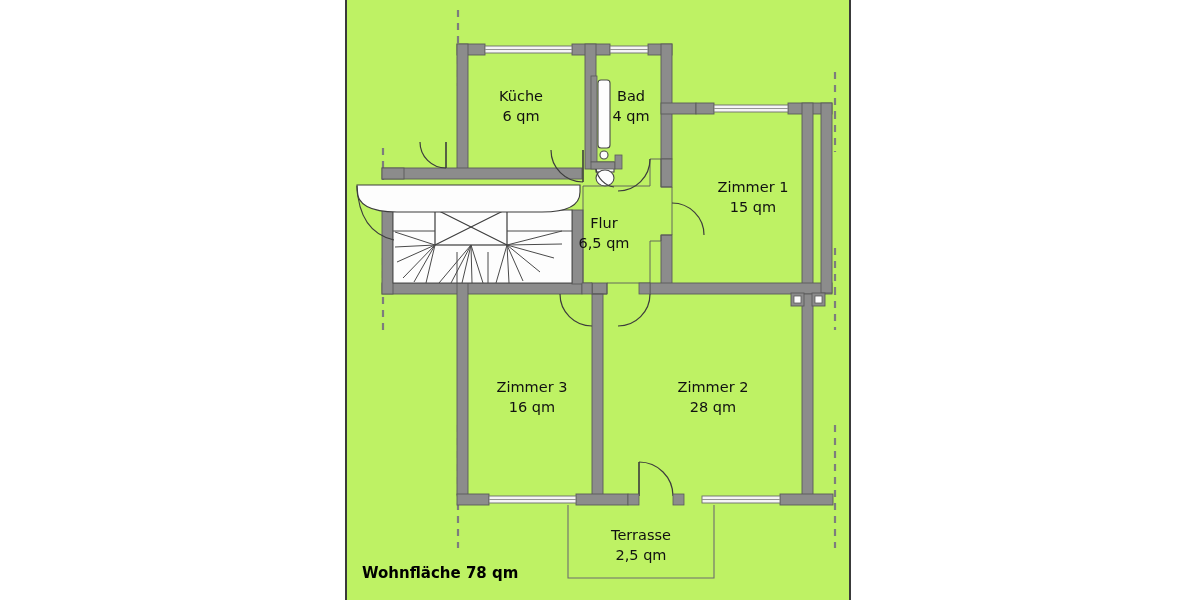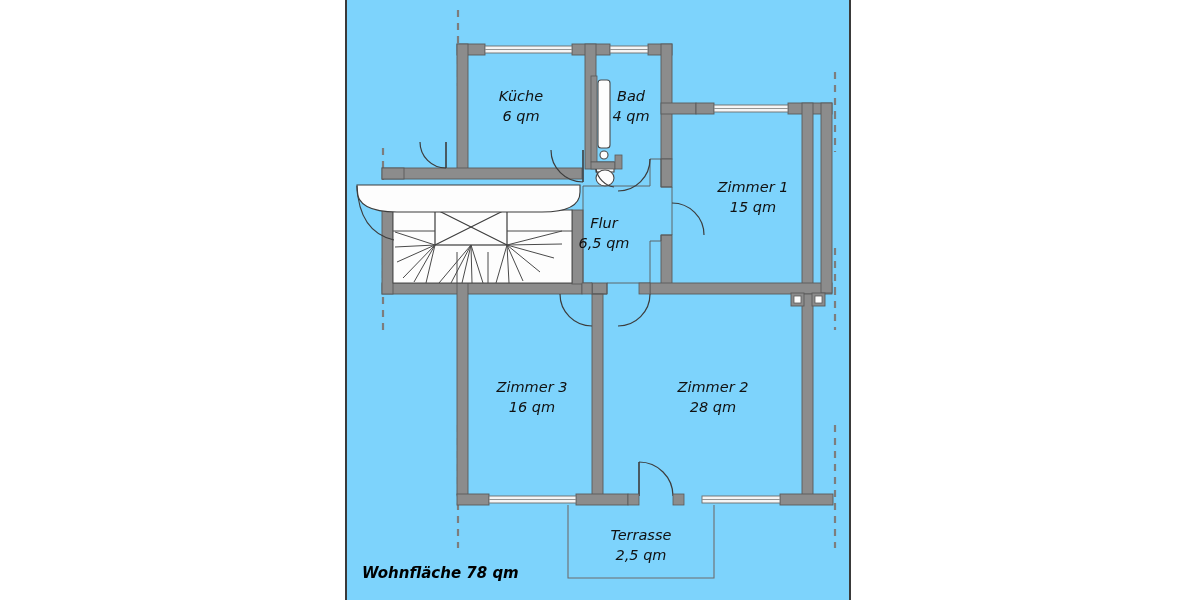--- a/index.html
+++ b/index.html
@@ -29,25 +29,24 @@
   }
   #gutter-left  { left: 0;   width: 345px; }
   #gutter-right { left: 851px; width: 349px; }
 
   #sheet {
     position: absolute;
     left: 345px;
     top: 0;
     width: 506px;
     height: 600px;
-    background: #7dd3fc;
+    background: #bef264;
     border-left: 2px solid #3a3a3a;
     border-right: 2px solid #3a3a3a;
     box-sizing: border-box;
-    font-style: italic;
   }
   #plan-svg {
     position: absolute;
     left: 0;
     top: 0;
     display: block;
   }
   .room-label {
     font-family: "DejaVu Sans", "Liberation Sans", sans-serif;
     font-size: 14.5px;

